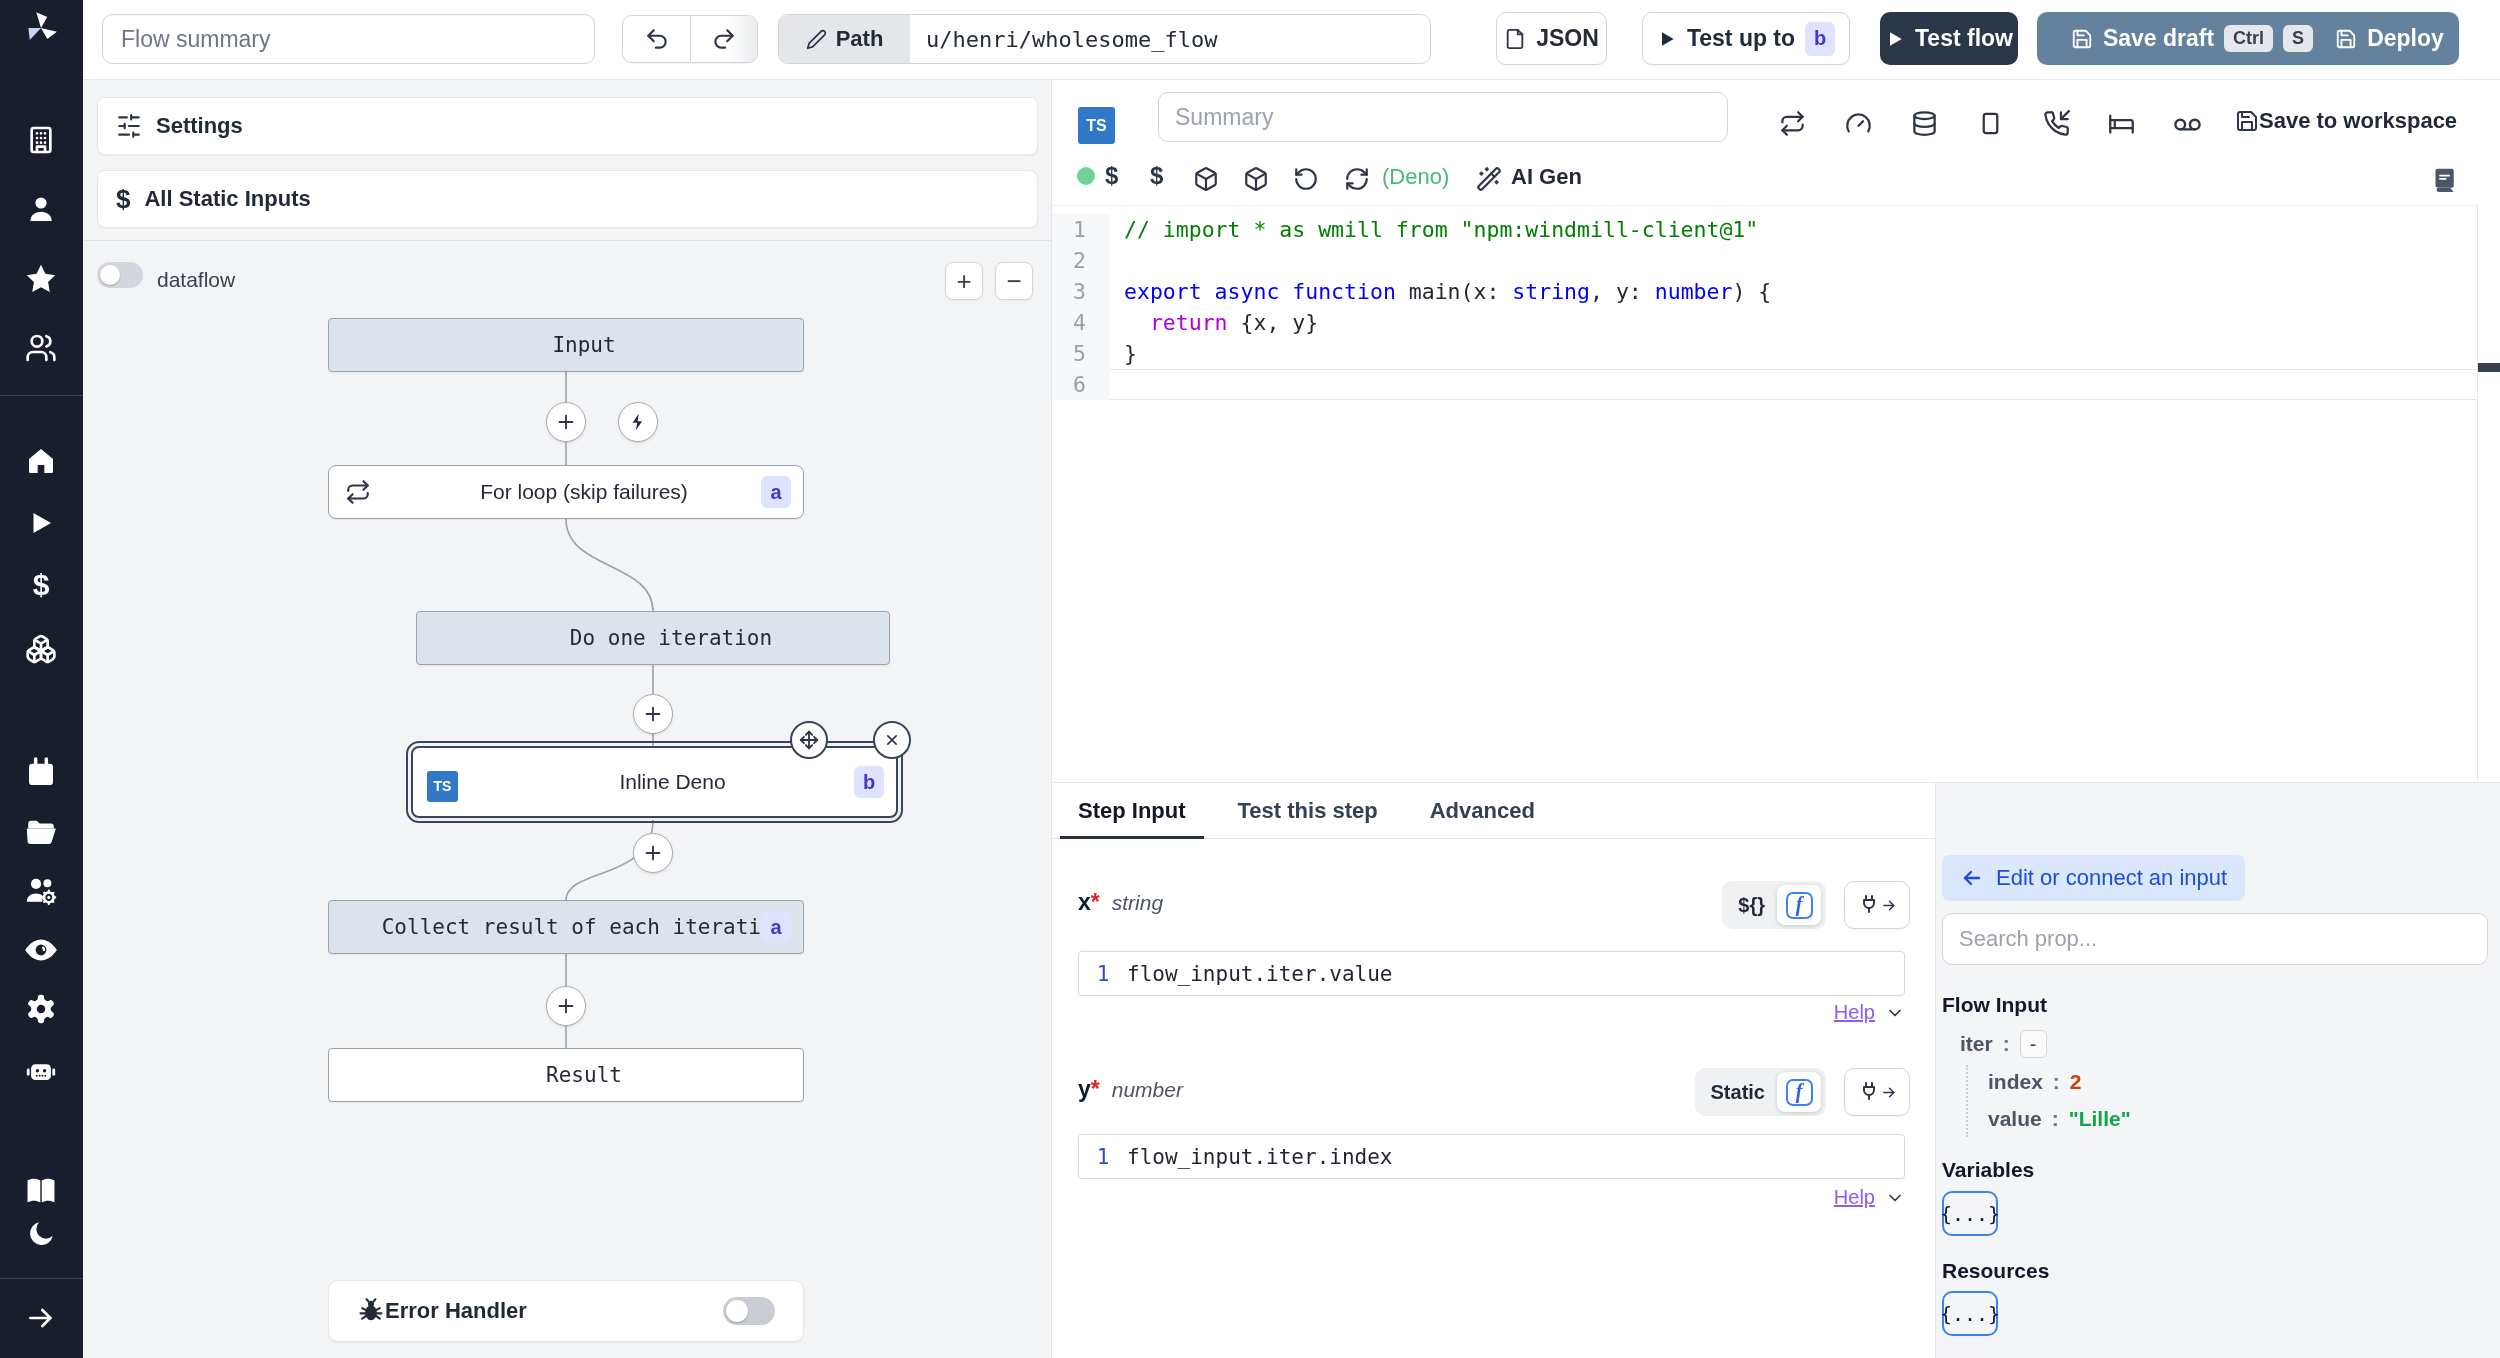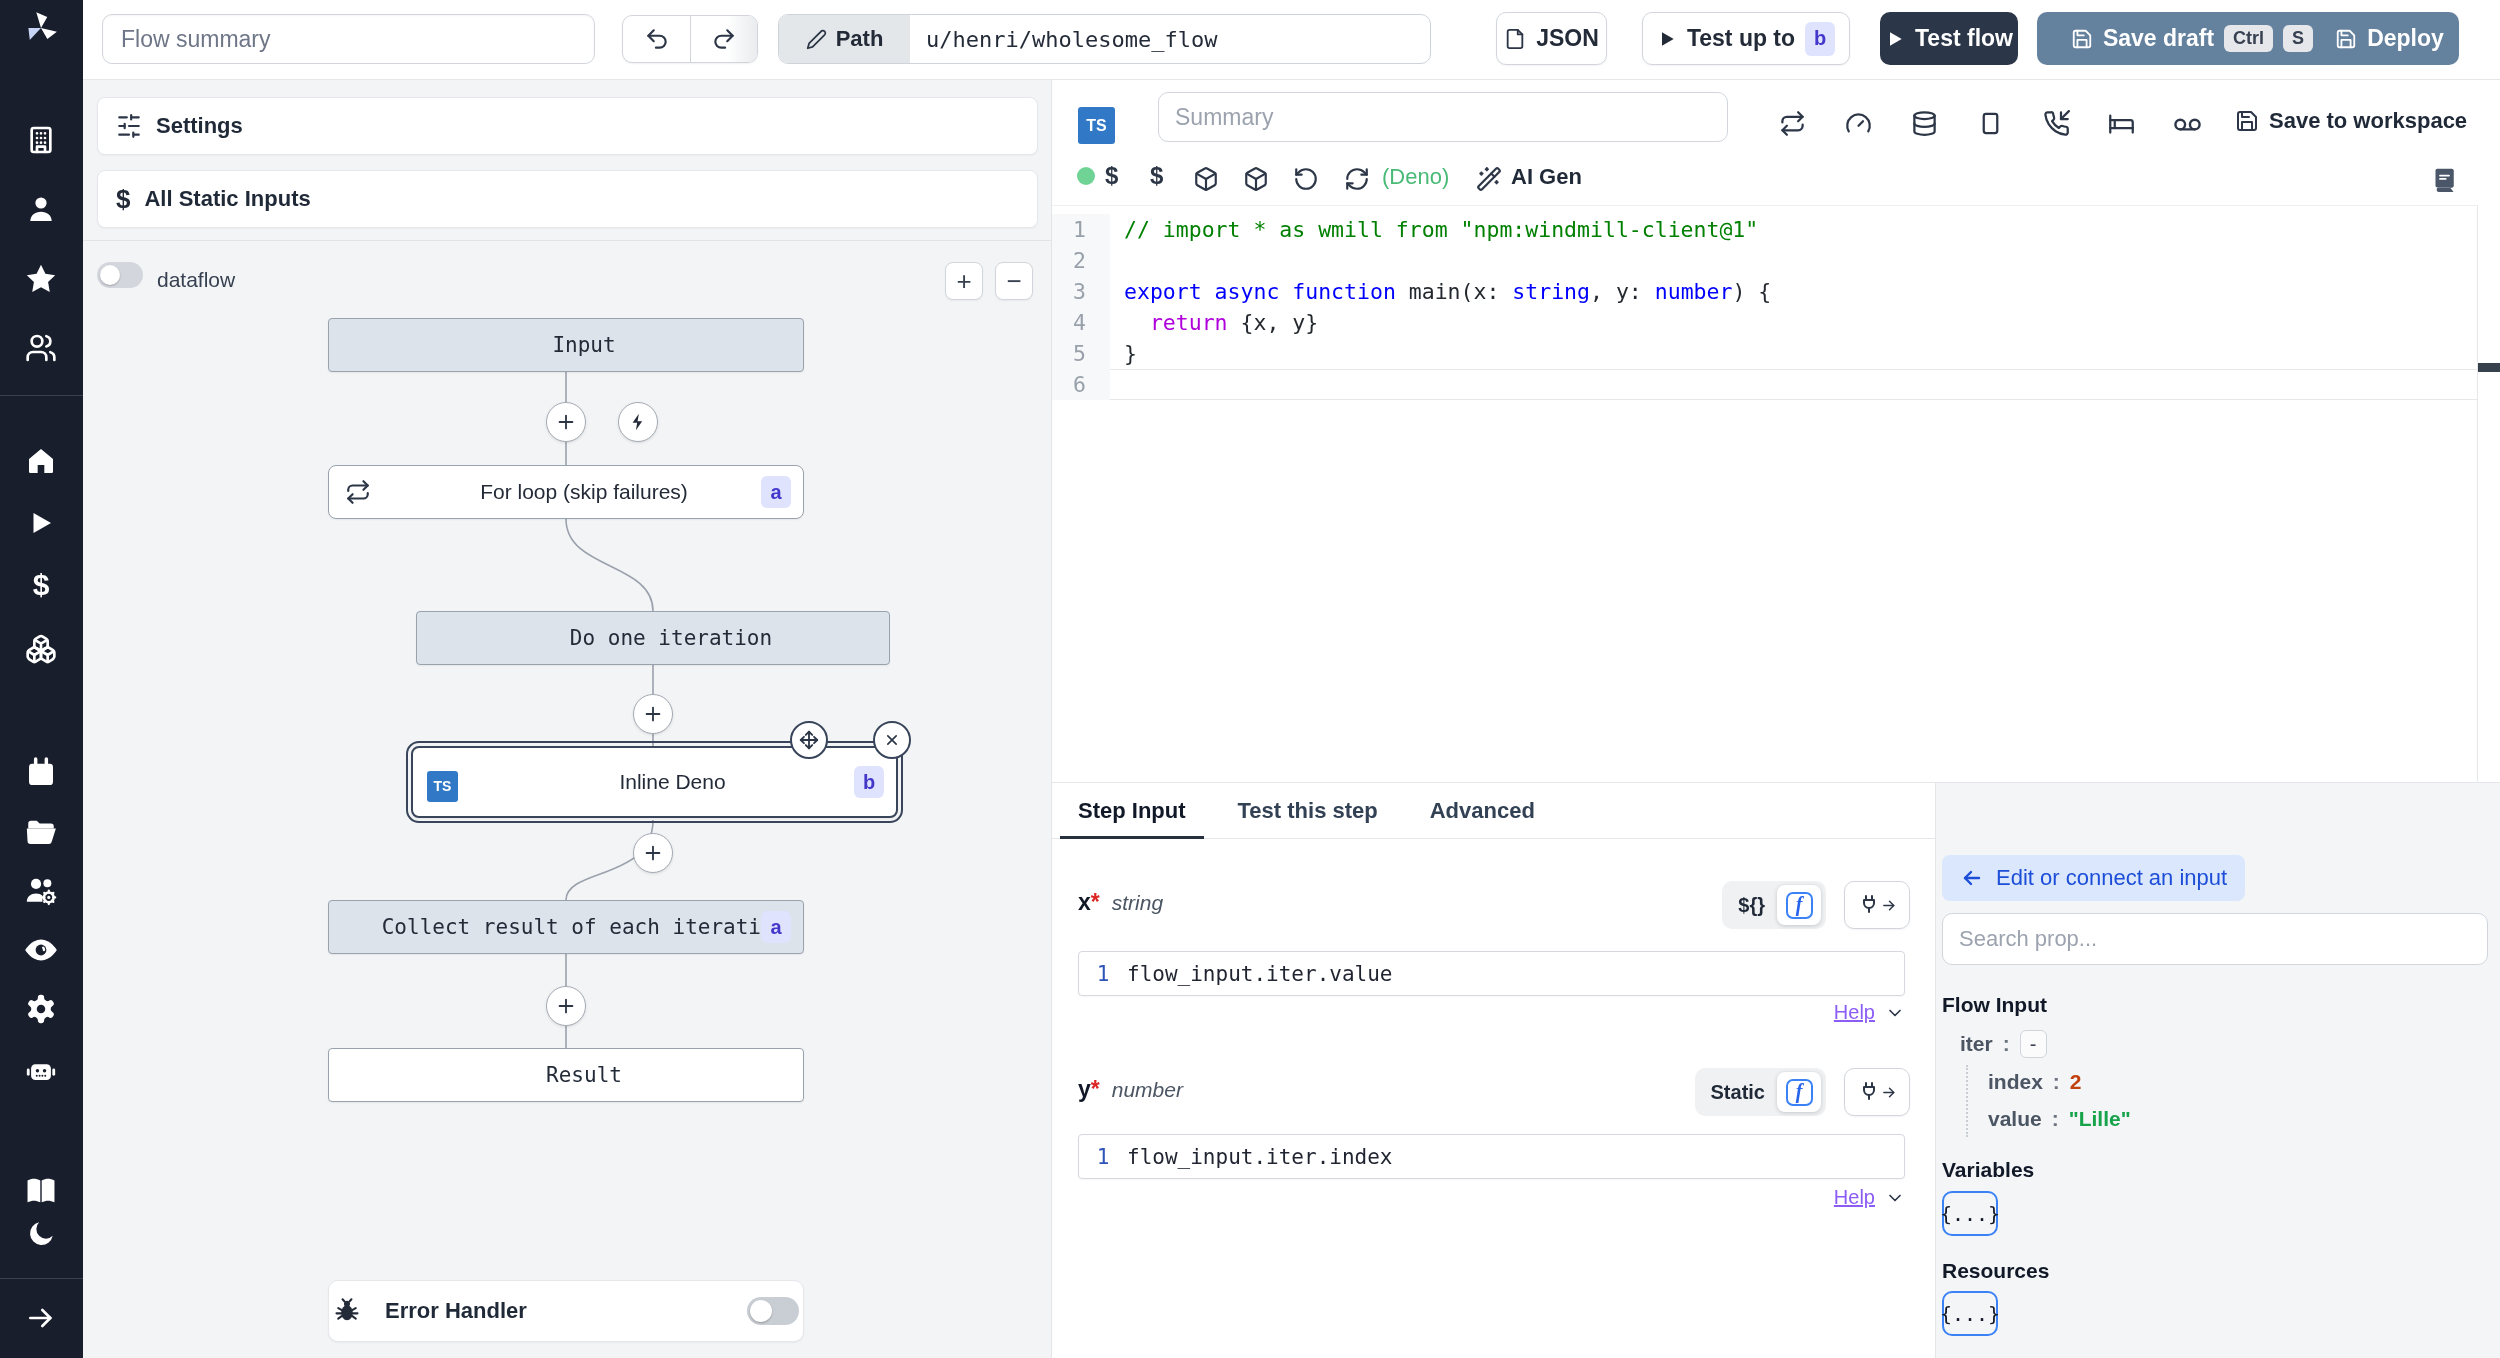--- a/index.html
+++ b/index.html
@@ -41,31 +41,31 @@
   .zoombtn { position:absolute; top:182px; width:38px; height:38px; background:#fff; border:1px solid #d2d6dc; border-radius:8px; display:flex; align-items:center; justify-content:center; font-size:26px; color:#374151; cursor:pointer; box-shadow:0 1px 2px rgba(0,0,0,.05);}
   .gedges { position:absolute; left:0; top:0; pointer-events:none; }
   .gnode { position:absolute; display:flex; align-items:center; justify-content:center; background:#fff; border:1px solid #99a3ae; border-radius:4px; font-family:"DejaVu Sans Mono",monospace; font-size:21px; color:#242b38; box-shadow:0 1px 2px rgba(0,0,0,.06); cursor:pointer;padding-left:36px; }
   .gnode.gray { background:#dde3ea; }
   .gnode.sans { font-family:"Liberation Sans",sans-serif; border-radius:8px; }
   .gnode.selected { border:2px solid #39455a; outline:2px solid #39455a; outline-offset:3px; }
   .nbadge { position:absolute; right:12px; top:50%; transform:translateY(-50%); background:#dfe3fd; color:#4338ca; border-radius:6px; width:30px; height:32px; display:flex; align-items:center; justify-content:center; font-size:20px; font-weight:700; font-family:"Liberation Sans",sans-serif; }
   .ts-badge { background:#3178c6; color:#fff; border-radius:3px; display:flex; align-items:center; justify-content:center; font-weight:700; font-family:"Liberation Sans",sans-serif;margin-top:8px; }
   .gplus { position:absolute; width:40px; height:40px; border-radius:50%; background:#fff; border:1px solid #a4abb5; box-shadow:0 1px 3px rgba(0,0,0,.1); display:flex; align-items:center; justify-content:center; cursor:pointer; }
   .nctl { position:absolute; width:38px; height:38px; border-radius:50%; background:#fff; border:2px solid #39455a; display:flex; align-items:center; justify-content:center; cursor:pointer; z-index:5; }
-  .err-card { position:absolute; left:245px; top:1200px; width:476px; height:62px; background:#fff; border:1px solid #e5e7eb; border-radius:10px; display:flex; align-items:center; gap:24px; padding:0 4px; box-shadow:0 1px 2px rgba(0,0,0,.05); cursor:pointer; }
+  .err-card { position:absolute; left:245px; top:1200px; width:476px; height:62px; background:#fff; border:1px solid #e5e7eb; border-radius:10px; display:flex; align-items:center; gap:0; padding:0 28px; box-shadow:0 1px 2px rgba(0,0,0,.05); cursor:pointer; }
   .err-card .lbl { font-size:22px; font-weight:700; color:#1f2937; flex:1; }
   .tgl-lg { position:relative; width:52px; height:28px; border-radius:14px; background:#c9cdd4; cursor:pointer; }
   .tgl-lg::after { content:""; position:absolute; left:3px; top:3px; width:22px; height:22px; border-radius:50%; background:#fff; box-shadow:0 1px 2px rgba(0,0,0,.25); }
 
   
   .editor-sec { position:absolute; left:1052px; top:80px; width:1448px; height:702px; background:#fff; }
   .ed-sum { position:absolute; left:106px; top:12px; width:570px; height:50px; border:1px solid #d2d6dc; border-radius:10px; padding:0 16px; font-size:23px; color:#374151; outline:none; font-family:"Liberation Sans",sans-serif;}
   .ed-sum::placeholder { color:#9ca3af; }
   .ed-icon { position:absolute; top:30px; cursor:pointer; }
-  .savews { position:absolute; left:1183px; top:28px; display:flex; align-items:center; gap:10px; font-size:22px; font-weight:600; color:#1f2937; cursor:pointer; }
+  .savews { position:absolute; left:1183px; top:28px; display:flex; align-items:center; font-size:22px; font-weight:600; color:#1f2937; cursor:pointer; }
   .tool2 { position:absolute; top:86px; display:flex; align-items:center; cursor:pointer; }
   .deno { color:#48ba75; font-size:22px; }
   .aigen { font-size:22px; font-weight:600; color:#1f2937; }
   .dollar-ic { font-size:24px; font-weight:600; color:#2c3647; font-family:"Liberation Sans",sans-serif;}
   .code-area { position:absolute; left:0; top:125px; width:1425px; height:577px; font-family:"DejaVu Sans Mono",monospace; font-size:21.5px; border-top:1px solid #f0f0f0; padding-top:8px; cursor:text; }
   .code-line { display:flex; height:31px; line-height:31px; }
   .code-line .ln { width:58px; padding-right:24px; text-align:right; color:#98a0aa; background:#f7f8f9; flex:none; }
   .code-line .lc { padding-left:14px; white-space:pre; color:#24292f; }
   .code-line.current .lc { border-top:1px solid #e7e7e7; border-bottom:1px solid #e7e7e7; flex:1; }
   .cmt { color:#008000; } .kw { color:#0000ff; } .ctrl { color:#af00db; } .fn { color:#24292f; } .pl { color:#24292f; }

